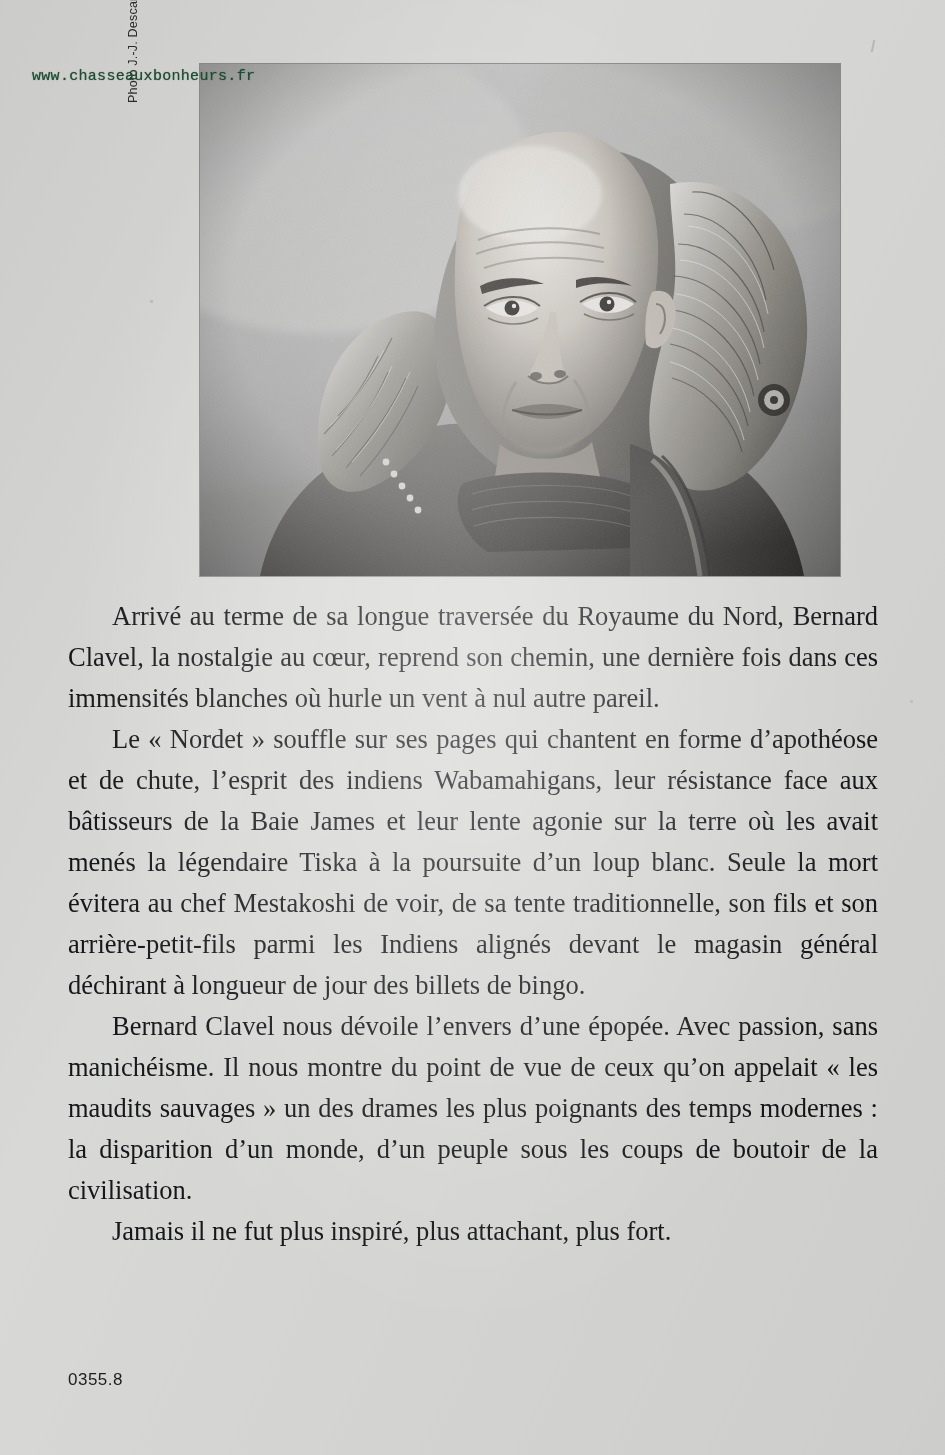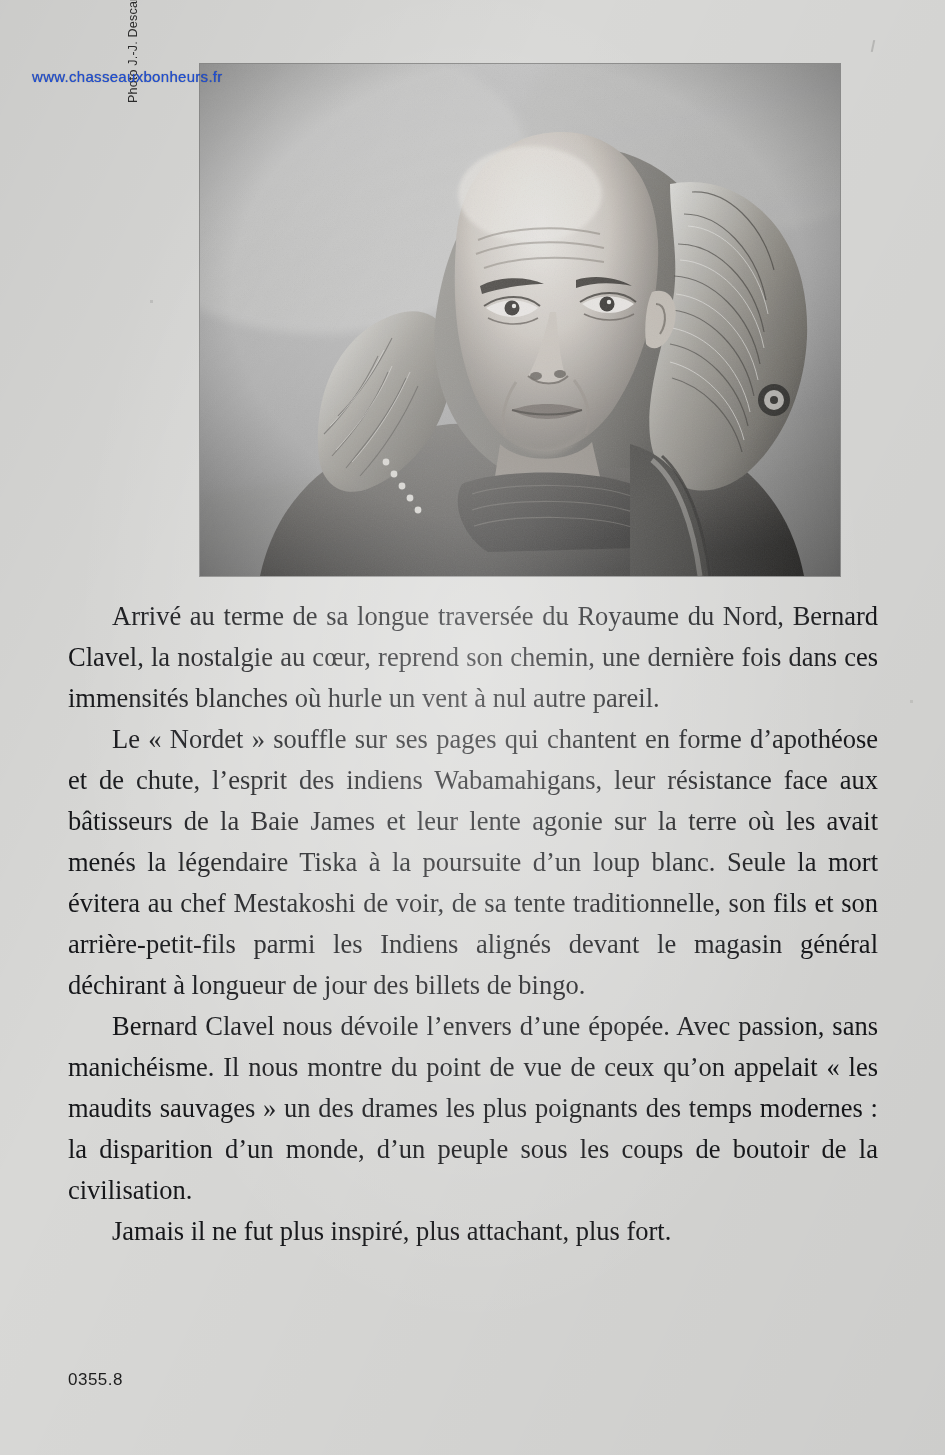--- a/index.html
+++ b/index.html
@@ -25,24 +25,24 @@
       linear-gradient(115deg, rgba(0,0,0,0.06) 0%, rgba(0,0,0,0) 35%, rgba(0,0,0,0.05) 100%);
     pointer-events: none;
     z-index: 5;
   }
 
   
   .watermark {
     position: absolute;
     left: 32px;
     top: 68px;
-    font-family: Liberation Sans, sans-serif;
+    font-family: Liberation Mono, monospace;
     font-size: 15px;
     letter-spacing: 0.3px;
-    color: #1d4ed8;
+    color: #14532d;
     text-shadow: 0 0 1px rgba(0,0,0,0.55);
     z-index: 6;
     white-space: nowrap;
   }
 
   
   .photo-credit {
     position: absolute;
     left: 60px;
     top: 55px;

